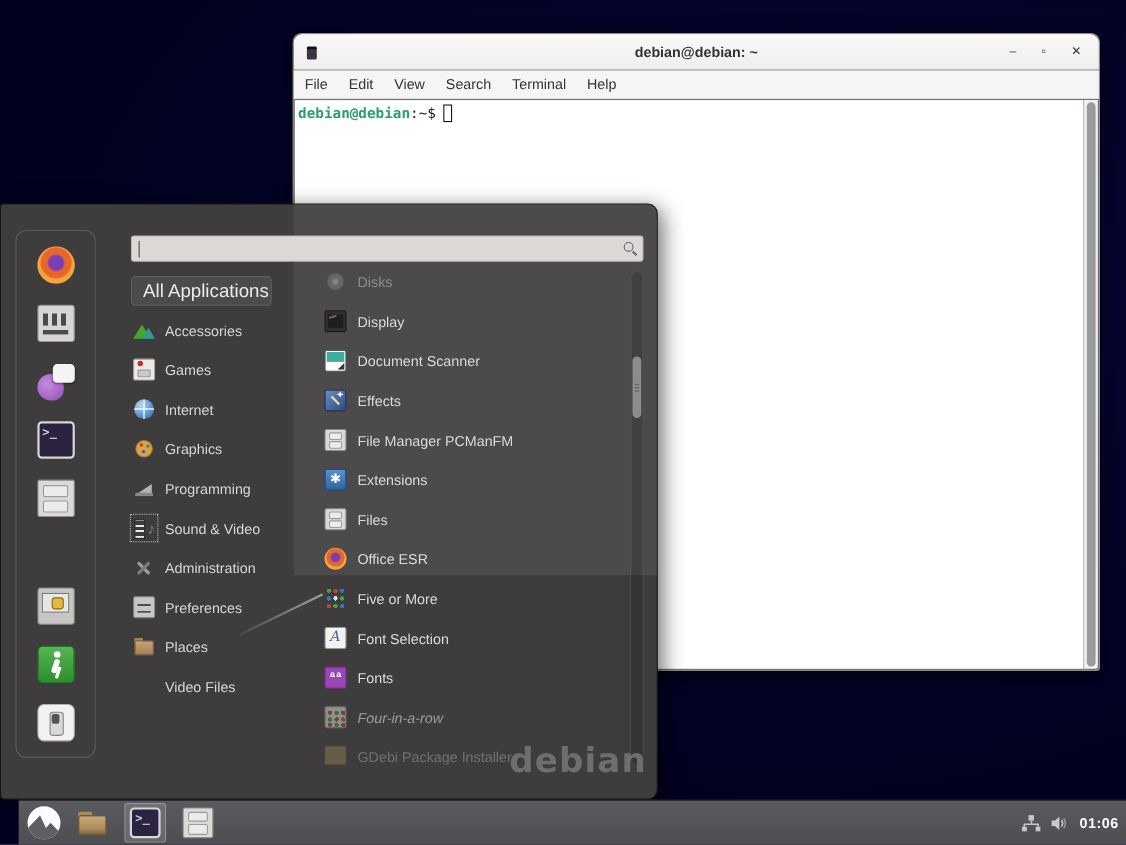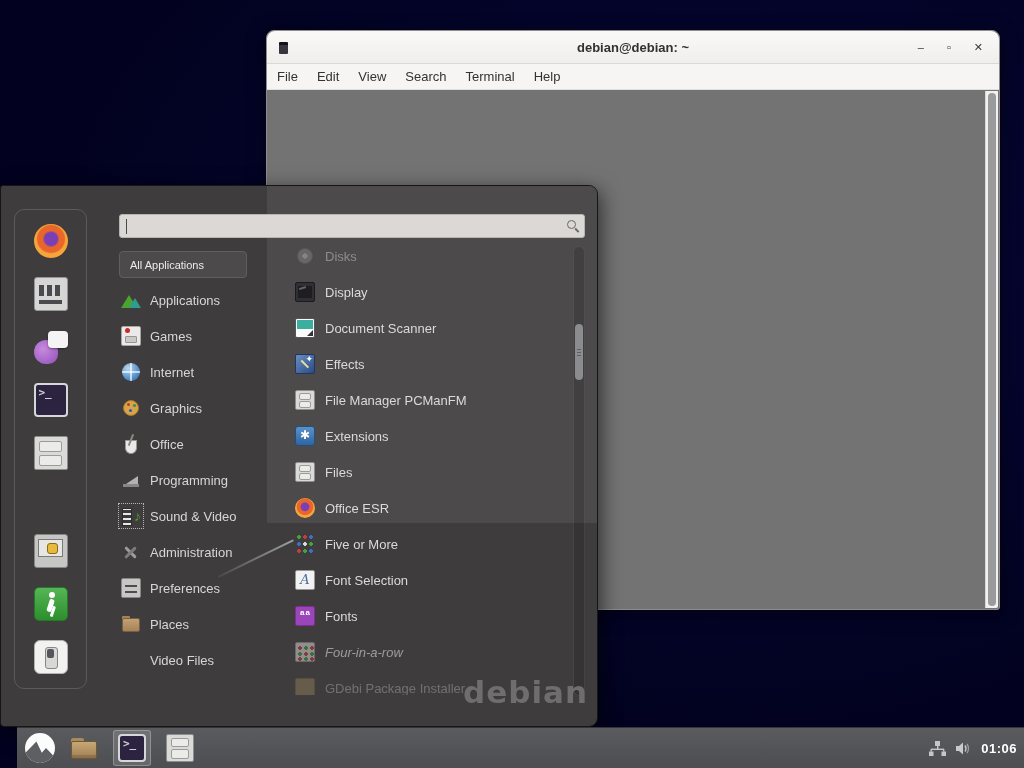--- a/index.html
+++ b/index.html
@@ -55,21 +55,21 @@
     border:1px solid #b7b4b1; border-radius:3px; }
   .search-input { position:absolute; inset:0; width:100%; height:100%; border:none;
     background:transparent; padding-left:6px; font-size:13px; color:#333; outline:none; }
   .search-caret { position:absolute; left:6px; top:4px; width:1px; height:15px; background:#4a4a4a; }
   .magnifier { position:absolute; right:8px; top:5px; width:9px; height:9px;
     border:1.5px solid #6a6a6c; border-radius:50%; }
   .magnifier::after { content:""; position:absolute; width:1.5px; height:5px;
     background:#6a6a6c; left:8px; top:7px; transform:rotate(-45deg); }
 
   .all-apps-btn { left:118px; top:65px; width:128px; height:27px; background:#4c4a4a;
-    border:1px solid #605e5e; border-radius:4px; color:#ecebea; font-size:11px;
+    border:1px solid #605e5e; border-radius:4px; color:#ecebea; font-size:17px;
     display:flex; align-items:center; padding-left:10px; }
 
   .cat-list { left:120px; top:96px; width:150px; }
   .cat-row { height:36px; display:flex; align-items:center; gap:9px; color:#d8d6d4;
     font-size:13px; }
   .app-list { left:268px; top:52px; width:300px; height:457px; overflow:hidden; }
   .app-row { height:36px; display:flex; align-items:center; gap:10px; padding-left:26px;
     color:#dcdad8; font-size:13px; position:relative; }
 
   .faded-top { opacity:.45; }
@@ -272,20 +272,23 @@
       <span class="mb-item">Edit</span>
 
       <span class="mb-item">View</span>
 
       <span class="mb-item">Search</span>
 
       <span class="mb-item">Terminal</span>
 
       <span class="mb-item">Help</span>
     </div>
+  <div class="term-body">
+    <span class="prompt-user">debian@debian</span><span class="prompt-rest">:~$</span><span class="term-cursor"></span>
+  </div>
   <div class="term-scrollbar">
     <div class="term-thumb"></div>
   </div>
 </div>
 
 <div class="menu-panel">
   <div class="menu-overlay"></div>
 
   <div class="fav-col">
     <div class="fav-group">
@@ -334,42 +337,38 @@
   </div>
 
   <div class="all-apps-btn">
     <span>All Applications</span>
   </div>
 
   <div class="cat-list">
 
       <div class="cat-row">
         <span class="ic ic-accessories"></span>
-        <span>Applications</span>
+        <span>Accessories</span>
       </div>
 
       <div class="cat-row">
         <span class="ic ic-games"></span>
         <span>Games</span>
       </div>
 
       <div class="cat-row">
         <span class="ic ic-internet"></span>
         <span>Internet</span>
       </div>
 
       <div class="cat-row">
         <span class="ic ic-graphics"></span>
         <span>Graphics</span>
       </div>
 
-      <div class="cat-row">
-        <span class="ic ic-office"></span>
-        <span>Office</span>
-      </div>
 
       <div class="cat-row">
         <span class="ic ic-programming"></span>
         <span>Programming</span>
       </div>
 
       <div class="cat-row focused">
         <span class="ic ic-sound-video"></span>
         <span>Sound &amp; Video</span>
       </div>

